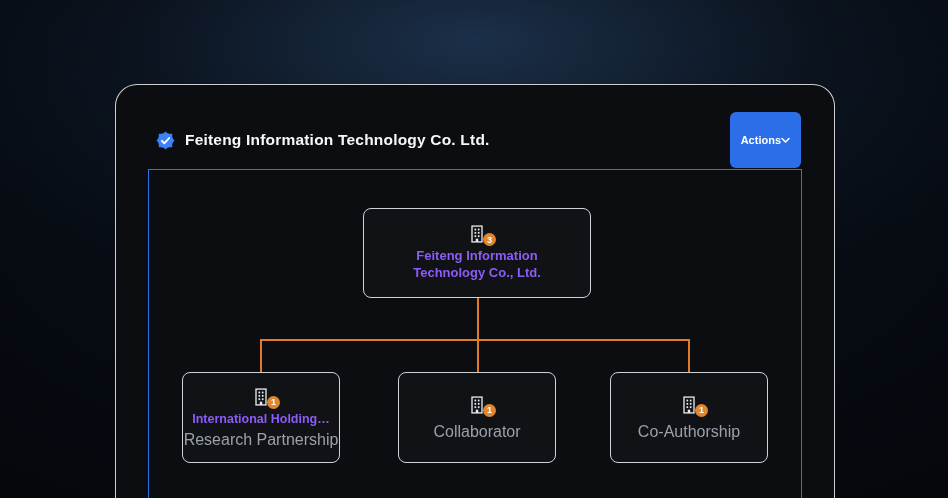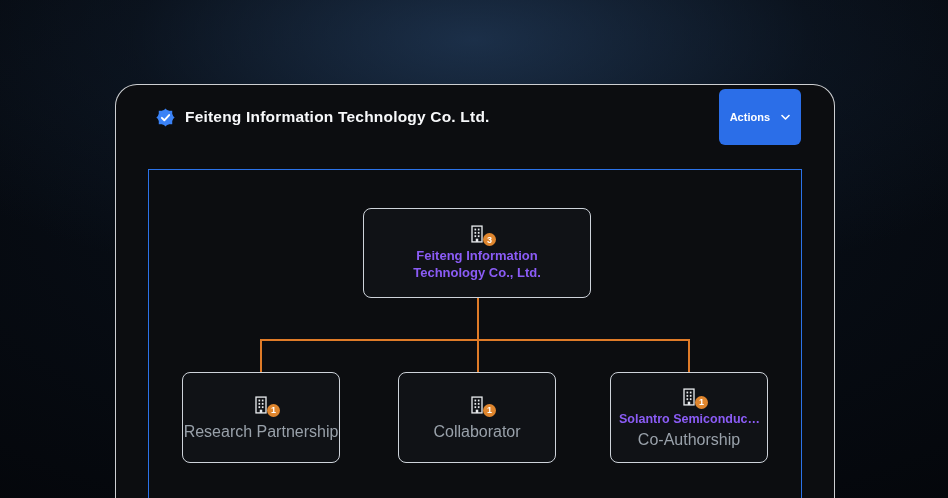--- a/index.html
+++ b/index.html
@@ -10,30 +10,30 @@
       radial-gradient(90% 70% at 50% 8%, rgba(44,76,116,.55) 0%, rgba(18,32,50,.40) 40%, rgba(5,7,10,0) 75%),
       radial-gradient(120% 110% at 50% 42%, rgba(16,30,48,.45) 0%, rgba(5,7,10,0) 72%),
       #04060a;
   }
   .card{
     position:absolute;left:115px;top:84px;width:720px;height:450px;
     background:#0c0d10;border:1px solid rgba(240,242,245,.85);border-radius:22px;
     box-sizing:border-box;
   }
   .card-header{
-    position:absolute;left:40px;right:33px;top:19px;height:26px;
+    position:absolute;left:40px;right:33px;top:42px;height:26px;
     display:flex;align-items:center;
   }
   .verified{width:19px;height:19px;flex:0 0 auto;margin-right:10px;}
   .page-title{
     flex:1;font-size:15.5px;font-weight:700;color:#f7f8fa;letter-spacing:.2px;
     white-space:nowrap;overflow:hidden;
   }
   .actions-btn{
-    display:flex;align-items:center;gap:11px;
+    display:flex;align-items:center;gap:0;
     background:#2b6ee8;color:#fff;border:none;border-radius:6px;
     padding:22px 11px;font-size:11px;font-weight:700;cursor:pointer;
     font-family:"Liberation Sans",sans-serif;
   }
   .canvas{
     position:absolute;left:32px;top:84px;width:654px;height:362px;
     border:1px solid #2b72e8;box-sizing:border-box;background:transparent;
   }
   .node{
     position:absolute;background:#101216;border:1px solid #ced3da;border-radius:8px;
@@ -119,20 +119,21 @@
           <rect x="9" y="5.5" width="2" height="2.2" fill="#e8eaed"></rect>
             <rect x="13" y="5.5" width="2" height="2.2" fill="#e8eaed"></rect>
           <rect x="9" y="9.5" width="2" height="2.2" fill="#e8eaed"></rect>
             <rect x="13" y="9.5" width="2" height="2.2" fill="#e8eaed"></rect>
           <rect x="9" y="13.5" width="2" height="2.2" fill="#e8eaed"></rect>
             <rect x="13" y="13.5" width="2" height="2.2" fill="#e8eaed"></rect>
           <rect x="10.5" y="17.6" width="3" height="3.9" fill="#e8eaed"></rect>
         </svg>
         <span class="count-badge">1</span>
       </div>
+      <div class="node-title">International Holding…</div>
       <div class="node-subtitle">Research Partnership</div>
     </div>
 
     <div class="node child-node c1">
       <div class="icon-wrap">
         <svg class="building-icon" width="20" height="20" viewBox="0 0 24 24">
           <rect x="6" y="2.5" width="12" height="19" fill="none" stroke="#e8eaed" stroke-width="1.6"></rect>
           <rect x="9" y="5.5" width="2" height="2.2" fill="#e8eaed"></rect>
             <rect x="13" y="5.5" width="2" height="2.2" fill="#e8eaed"></rect>
           <rect x="9" y="9.5" width="2" height="2.2" fill="#e8eaed"></rect>
@@ -153,18 +154,17 @@
           <rect x="9" y="5.5" width="2" height="2.2" fill="#e8eaed"></rect>
             <rect x="13" y="5.5" width="2" height="2.2" fill="#e8eaed"></rect>
           <rect x="9" y="9.5" width="2" height="2.2" fill="#e8eaed"></rect>
             <rect x="13" y="9.5" width="2" height="2.2" fill="#e8eaed"></rect>
           <rect x="9" y="13.5" width="2" height="2.2" fill="#e8eaed"></rect>
             <rect x="13" y="13.5" width="2" height="2.2" fill="#e8eaed"></rect>
           <rect x="10.5" y="17.6" width="3" height="3.9" fill="#e8eaed"></rect>
         </svg>
         <span class="count-badge">1</span>
       </div>
-      <div class="node-title">Solantro Semiconduc…</div>
       <div class="node-subtitle">Co-Authorship</div>
     </div>
 
   </div>
 </div>
 
 </body></html>

